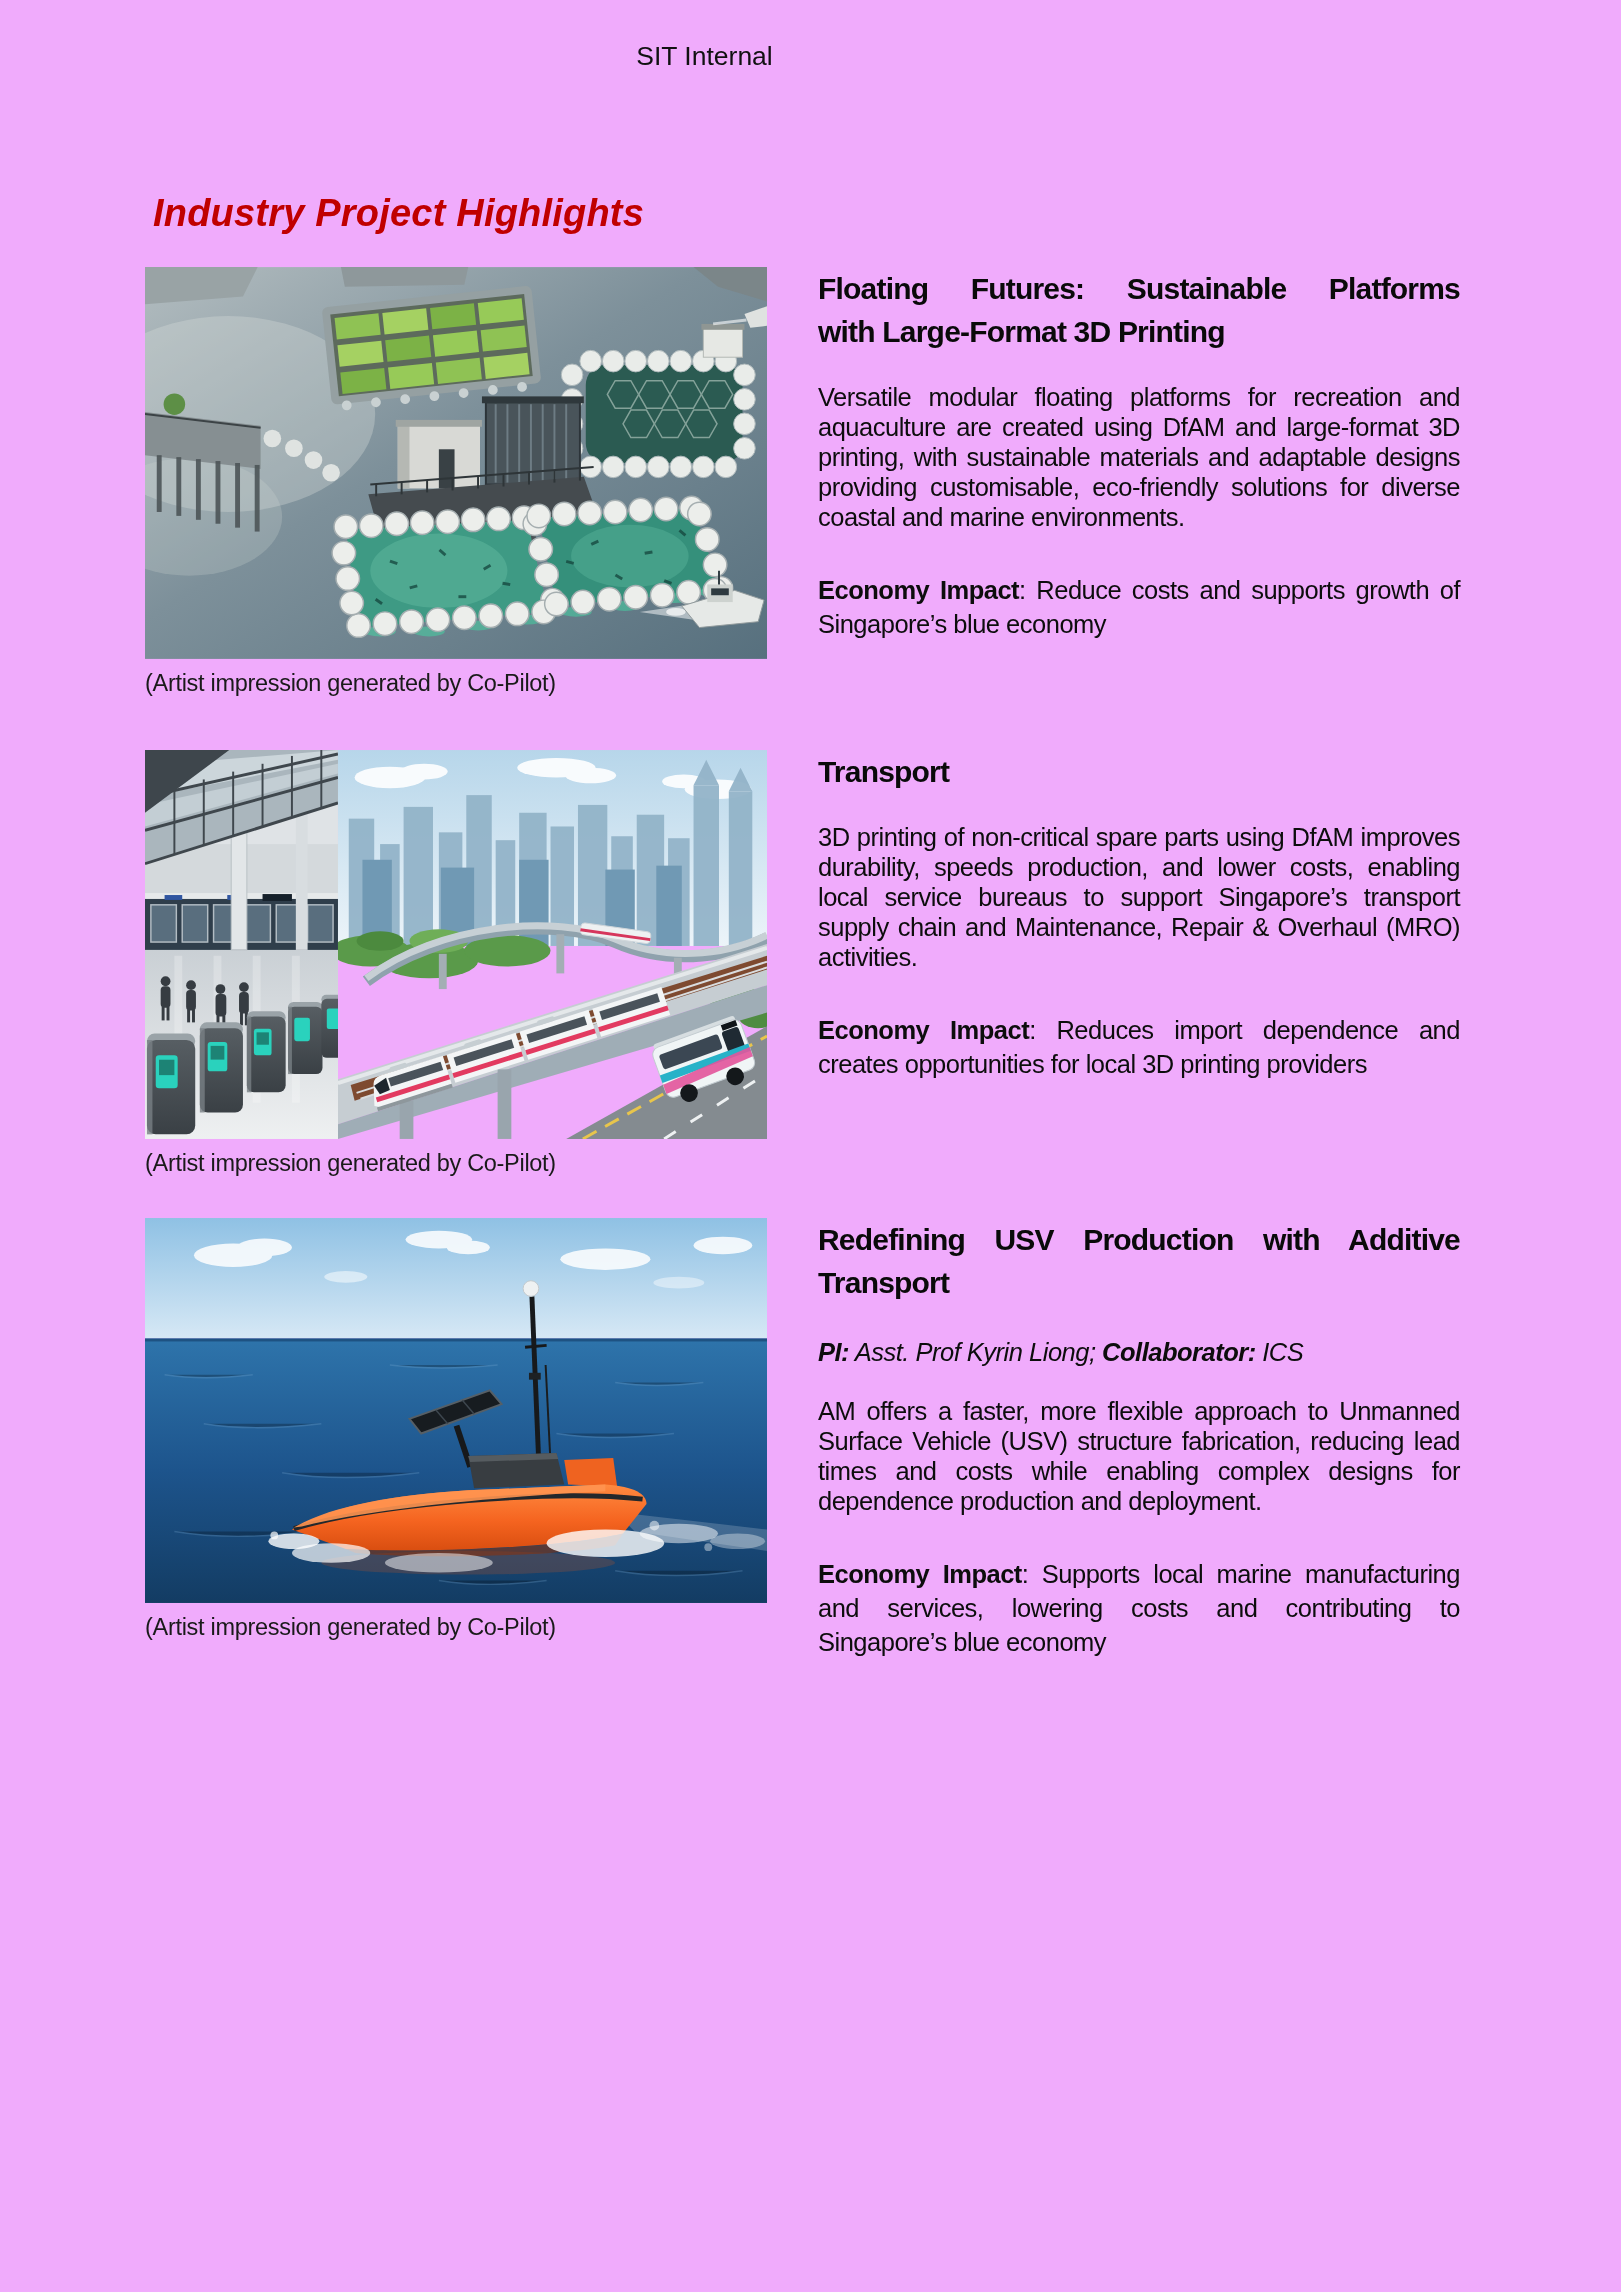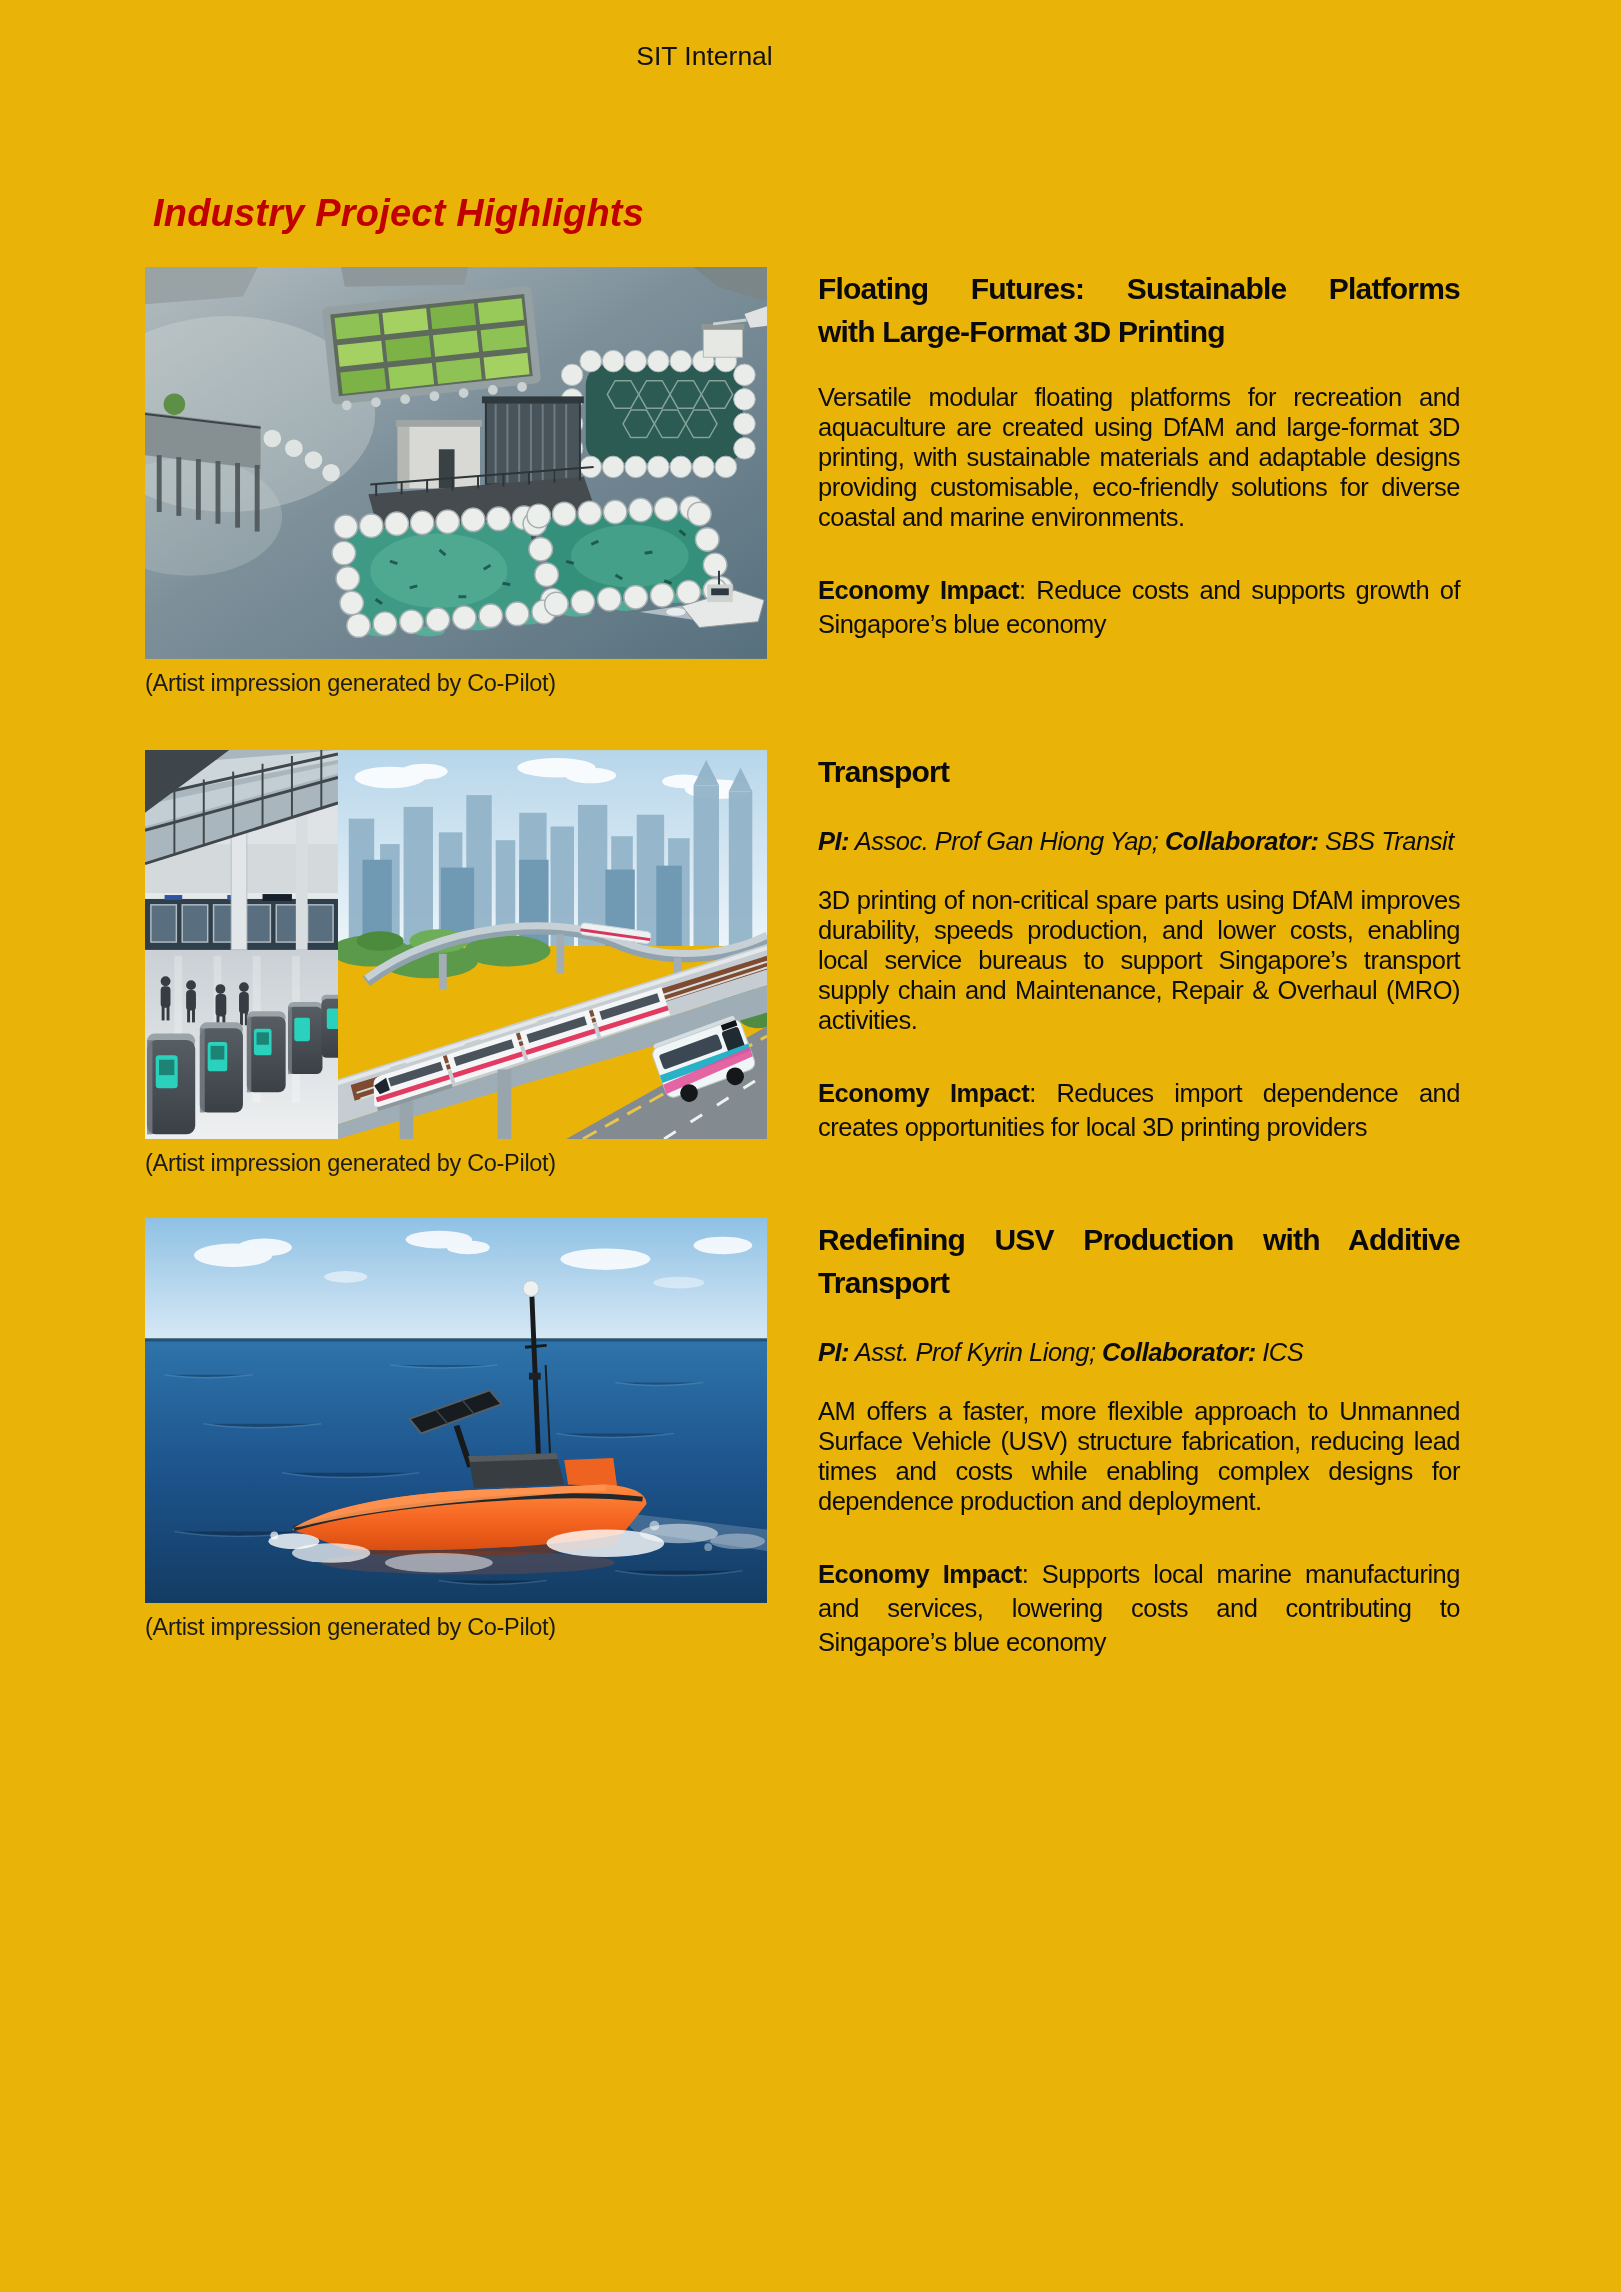--- a/index.html
+++ b/index.html
@@ -1,17 +1,17 @@
 <!DOCTYPE html>
 <html><head>
 <meta charset="utf-8">
 <style>
   html,body{margin:0;padding:0;background:#ffffff;}
   body{width:1621px;height:2293px;font-family:"Liberation Sans",sans-serif;color:#0d0d0d;}
-  .page{position:relative;width:1621px;height:2293px;overflow:hidden;background:#eab308;}
+  .page{position:relative;width:1621px;height:2293px;overflow:hidden;background:#f0abfc;}
   .doc-header{position:absolute;top:41px;left:0;width:1409px;text-align:center;font-size:26.5px;color:#111;}
   .section-heading{position:absolute;top:192px;left:153px;font-size:38px;font-weight:bold;font-style:italic;color:#C00000;letter-spacing:0.2px;}
   .content{position:absolute;top:267px;left:145px;width:1315px;}
   .row{display:flex;align-items:flex-start;}
   .row-1{margin-bottom:53px;}
   .row-2{margin-bottom:41px;}
   .left-col{width:622px;flex:0 0 622px;}
   .right-col{width:642px;margin-left:51px;flex:0 0 642px;}
   .figure svg{display:block;}
   .figure-caption{margin-top:11px;font-size:23.5px;color:#1a1a1a;letter-spacing:-0.3px;}
@@ -516,21 +516,20 @@
               </g>
             </g>
           </svg>
         </div>
         <div class="figure-caption">(Artist impression generated by Co-Pilot)</div>
       </div>
       <div class="right-col">
         <div class="project-title">
           <div class="title-line-2">Transport</div>
         </div>
-        <div class="pi-line"><b>PI:</b><span> Assoc. Prof Gan Hiong Yap; </span><b>Collaborator:</b><span> SBS Transit</span></div>
         <div class="desc">3D printing of non-critical spare parts using DfAM improves durability, speeds production, and lower costs, enabling local service bureaus to support Singapore’s transport supply chain and Maintenance, Repair &amp; Overhaul (MRO) activities.</div>
         <div class="impact"><b>Economy Impact</b><span>: Reduces import dependence and creates opportunities for local 3D printing providers</span></div>
       </div>
     </div>
 
     <div class="row row-3">
       <div class="left-col">
         <div class="figure">
           <svg width="622" height="385" viewBox="0 0 635 393">
             <defs>

